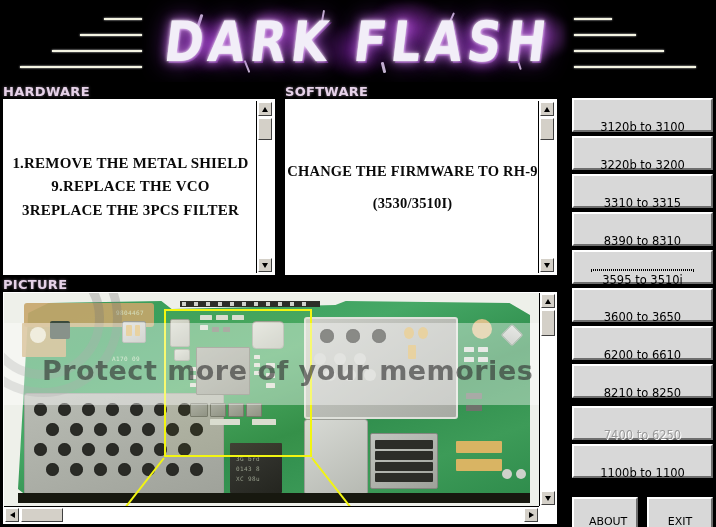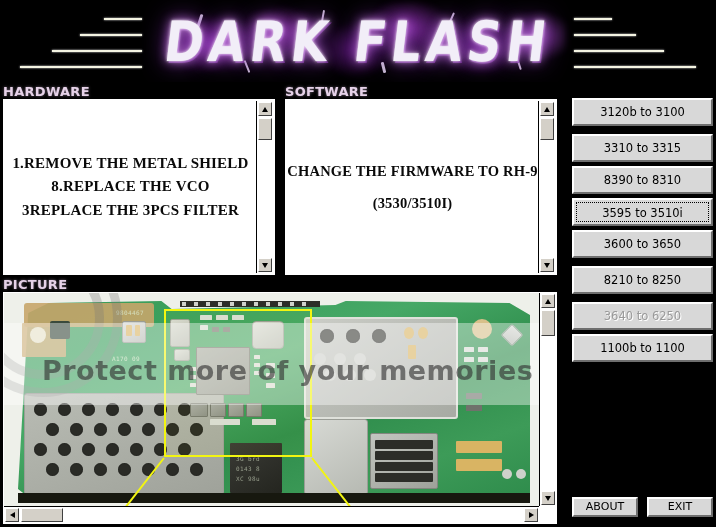--- a/index.html
+++ b/index.html
@@ -122,21 +122,21 @@
   .wm-text{position:absolute;font-family:"DejaVu Sans", sans-serif;font-weight:bold;font-size:27px;
     color:rgba(48,48,48,.62);white-space:nowrap;letter-spacing:.5px;}
   .wm-swirl{position:absolute;border-radius:50%;border:9px solid rgba(120,120,120,.30);}
 
   
   .btn-col{position:absolute;left:572px;top:98px;width:141px;}
   .winbtn{display:block;width:141px;box-sizing:border-box;background:#d8d8d8;
     border-top:2px solid #ffffff;border-left:2px solid #ffffff;
     border-right:2px solid #6e6e6e;border-bottom:2px solid #6e6e6e;
     font-family:"DejaVu Sans", sans-serif;font-size:11.5px;color:#000;text-align:center;
-    padding:0;cursor:pointer;line-height:1.15;}
+    padding:15px;cursor:pointer;line-height:1.15;}
   .winbtn.h28{height:28px;line-height:24px;}
   .winbtn.h40{height:40px;display:flex;align-items:center;justify-content:center;}
   .winbtn.disabled{color:#9a9a9a;text-shadow:1px 1px 0 #fff;cursor:default;}
   .winbtn .focusring{display:block;margin:2px;border:1px dotted #000;height:calc(100% - 6px);line-height:20px;}
   .btn-gap{height:4px;}
   .btn-gap.big{height:6px;}
 
   .bottom-btns{position:absolute;left:572px;top:497px;width:141px;display:flex;justify-content:space-between;}
   .winbtn.small{width:66px;height:20px;line-height:16px;font-size:11px;}
 </style>
@@ -172,21 +172,21 @@
     </div>
   </div>
 
   <div class="panel-label lbl-hardware">HARDWARE</div>
   <div class="panel-label lbl-software">SOFTWARE</div>
   <div class="panel-label lbl-picture">PICTURE</div>
 
   <div class="textpanel hw-panel">
     <div class="tp-body">
       <div class="tp-line">1.REMOVE THE METAL SHIELD</div>
-      <div class="tp-line">8.REPLACE THE VCO</div>
+      <div class="tp-line">9.REPLACE THE VCO</div>
       <div class="tp-line">3REPLACE THE 3PCS FILTER</div>
     </div>
     <div class="vscroll">
       <div class="vs-btn vs-up">
           <i class="vs-arrow up"></i>
         </div>
       <div class="vs-thumb" style="top:17px;height:22px;"></div>
       <div class="vs-btn vs-down">
           <i class="vs-arrow down"></i>
         </div>
@@ -364,36 +364,38 @@
       <div class="hs-thumb" style="left:17px;width:42px;"></div>
       <div class="hs-btn hs-right">
           <i class="hs-arrow right"></i>
         </div>
     </div>
   </div>
 
   <div class="btn-col">
     <button class="winbtn h28">3120b to 3100</button>
     <div class="btn-gap"></div>
+    <button class="winbtn h28">3220b to 3200</button>
     <div class="btn-gap"></div>
     <button class="winbtn h28">3310 to 3315</button>
     <div class="btn-gap"></div>
     <button class="winbtn h28">8390 to 8310</button>
     <div class="btn-gap"></div>
     <button class="winbtn h28">
       <span class="focusring">3595 to 3510i</span>
     </button>
     <div class="btn-gap"></div>
     <button class="winbtn h28">3600 to 3650</button>
     <div class="btn-gap"></div>
+    <button class="winbtn h28">6200 to 6610</button>
     <div class="btn-gap"></div>
     <button class="winbtn h28">8210 to 8250</button>
     <div class="btn-gap"></div>
     <div class="btn-gap"></div>
-    <button class="winbtn h28 disabled">3640 to 6250</button>
+    <button class="winbtn h28 disabled">7400 to 6250</button>
     <div class="btn-gap"></div>
     <button class="winbtn h28">1100b to 1100</button>
     <div class="btn-gap big"></div>
   </div>
 
   <div class="bottom-btns">
     <button class="winbtn small">ABOUT</button>
     <button class="winbtn small">EXIT</button>
   </div>
 

